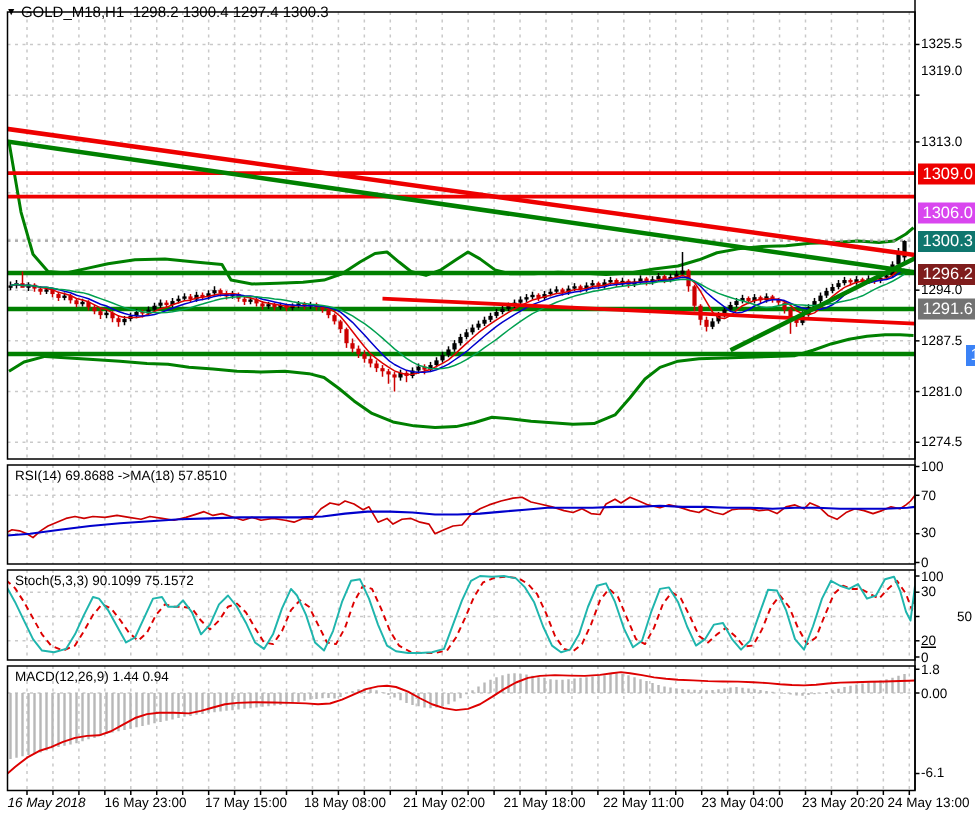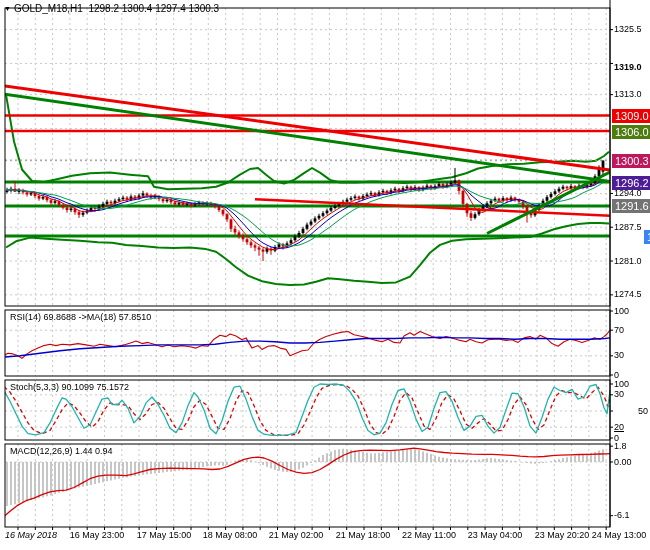--- a/index.html
+++ b/index.html
@@ -737,42 +737,42 @@
   <div id="title">
     <span class="tri">▼</span><span>GOLD_M18,H1</span>&nbsp;&nbsp;<span>1298.2 1300.4 1297.4 1300.3</span>
   </div>
 
   <div class="plabel" style="top:312px">RSI(14) 69.8688  -&gt;MA(18) 57.8510</div>
   <div class="plabel" style="top:382px">Stoch(5,3,3) 90.1099 75.1572</div>
   <div class="plabel" style="top:446px">MACD(12,26,9) 1.44 0.94</div>
 
   <div id="labels">
       <div class="alabel" style="top: 24.14px;">1325.5</div>
-      <div class="alabel" style="top: 62px; font-weight: bold;">1319.0</div>
+      <div class="alabel" style="top: 42px;">1319.0</div>
       <div class="alabel" style="top: 89.14px;">1313.0</div>
       <div class="alabel" style="top: 187.94px;">1294.0</div>
       <div class="alabel" style="top: 221.74px;">1287.5</div>
       <div class="alabel" style="top: 255.54px;">1281.0</div>
       <div class="alabel" style="top: 289.34px;">1274.5</div>
       <div class="alabel" style="top: 305.5px;">100</div>
       <div class="alabel" style="top: 324.7px;">70</div>
       <div class="alabel" style="top: 350.3px;">30</div>
       <div class="alabel" style="top: 369.5px;">0</div>
       <div class="alabel" style="top: 378.5px;">100</div>
       <div class="alabel" style="top: 389.3px;">30</div>
       <div class="alabel" style="top: 405.5px; padding-left: 24px;">50</div>
       <div class="alabel" style="top: 421.7px; text-decoration: underline;">20</div>
       <div class="alabel" style="top: 432.5px;">0</div>
       <div class="alabel" style="top: 440.66px;">1.8</div>
       <div class="alabel" style="top: 456.5px;">0.00</div>
       <div class="alabel" style="top: 510.18px;">-6.1</div>
       <div class="badge" style="top: 108.94px; background: rgb(238, 0, 0);">1309.0</div>
-      <div class="badge" style="top: 125px; background: #4d7c0f;">1306.0</div>
-      <div class="badge" style="top: 154.18px; background: #be185d;">1300.3</div>
-      <div class="badge" style="top: 175.5px; background: #4c1d95;">1296.2</div>
+      <div class="badge" style="top: 135px; background: #d946ef;">1306.0</div>
+      <div class="badge" style="top: 154.18px; background: #0f766e;">1300.3</div>
+      <div class="badge" style="top: 175.5px; background: #7f1d1d;">1296.2</div>
       <div class="badge" style="top: 199.42px; background: #737373;">1291.6</div>
       <div class="badge" style="top: 229.58px; background: #3b82f6; margin-left: 32px;">1285.8</div>
       <div class="dlabel" style="left: 31px; font-style: italic;">16 May 2018</div>
       <div class="dlabel" style="left: 97px;">16 May 23:00</div>
       <div class="dlabel" style="left: 164px;">17 May 15:00</div>
       <div class="dlabel" style="left: 230px;">18 May 08:00</div>
       <div class="dlabel" style="left: 296px;">21 May 02:00</div>
       <div class="dlabel" style="left: 363px;">21 May 18:00</div>
       <div class="dlabel" style="left: 429px;">22 May 11:00</div>
       <div class="dlabel" style="left: 495px;">23 May 04:00</div>

